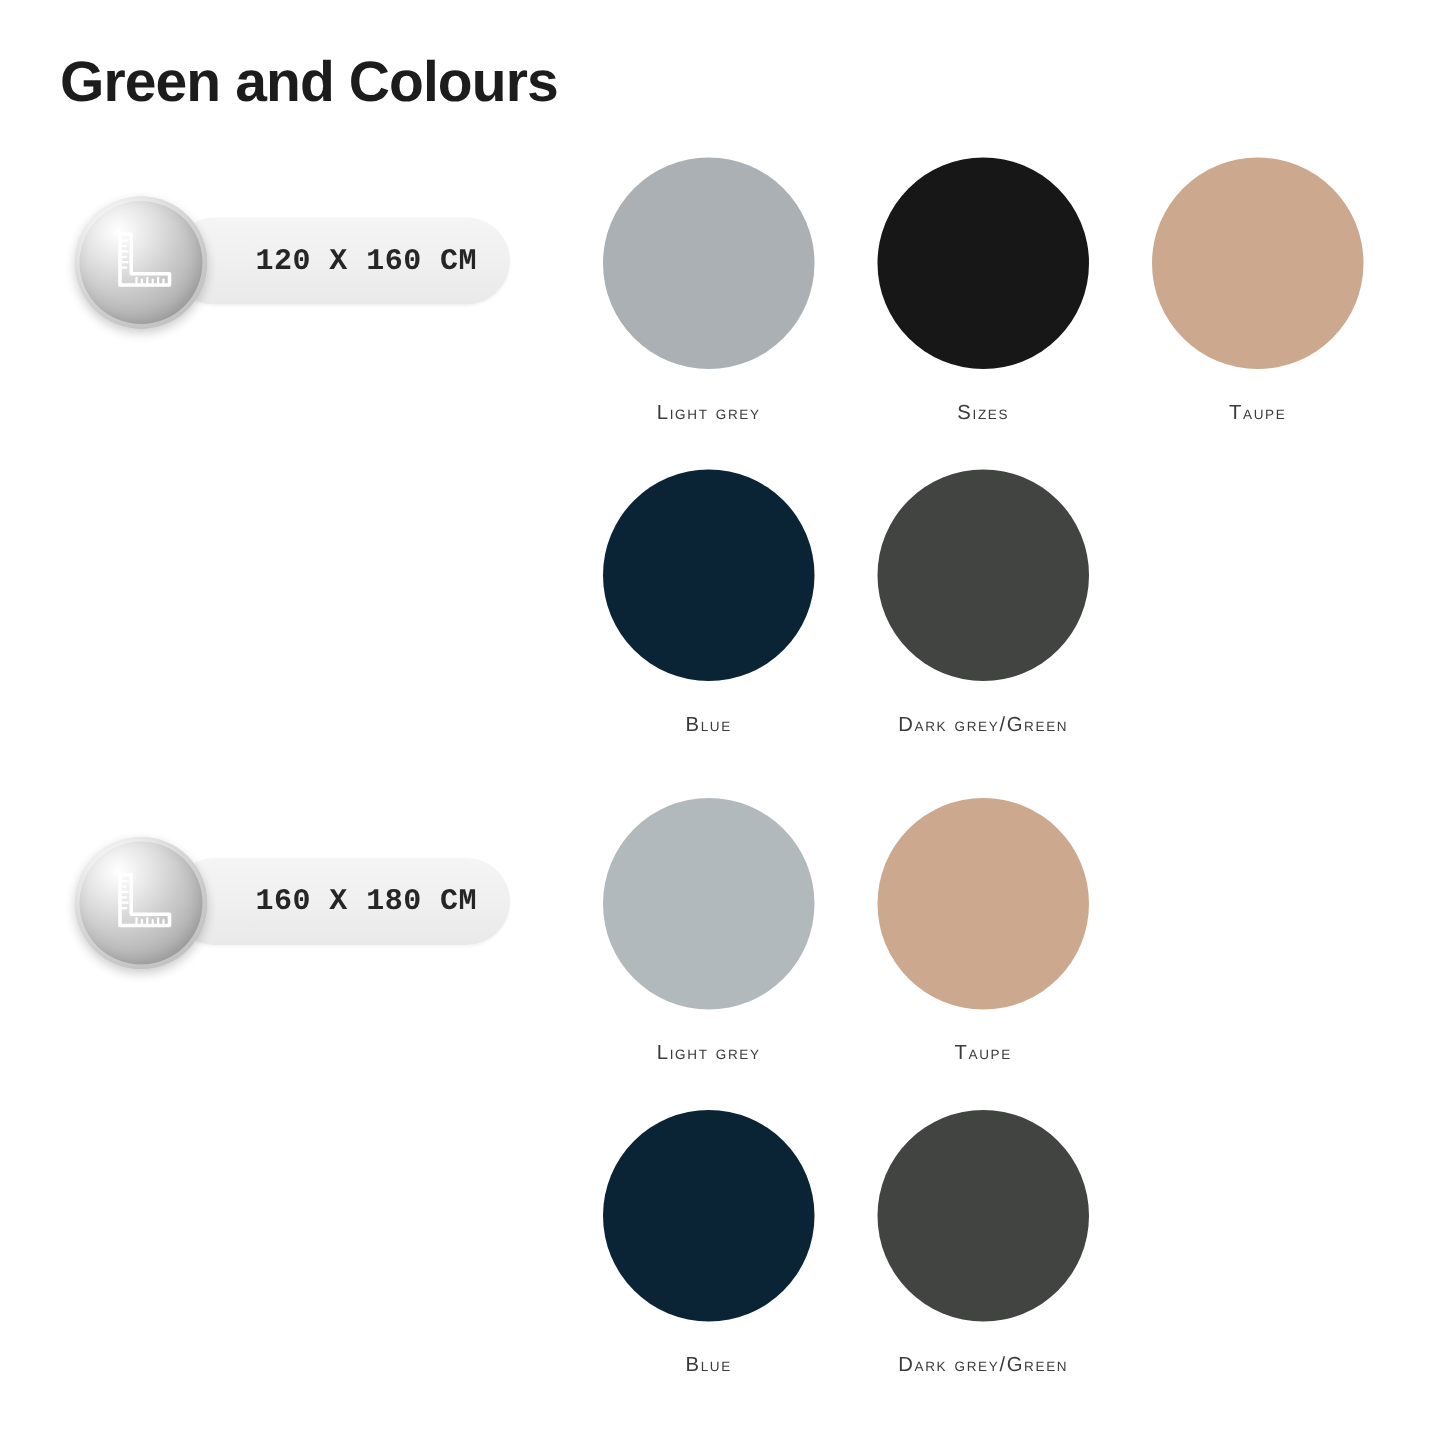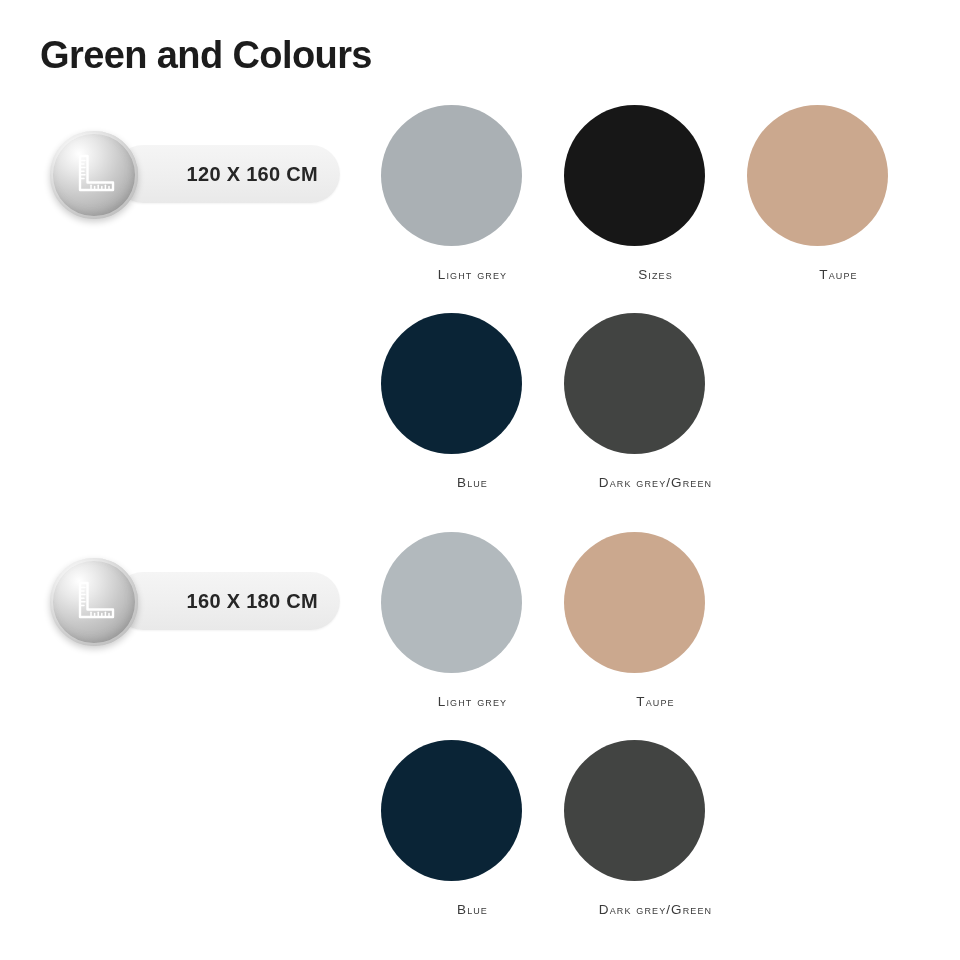--- a/index.html
+++ b/index.html
@@ -49,20 +49,21 @@
     top: 14px;
     width: 226px;
     height: 58px;
     border-radius: 29px;
     background: linear-gradient(180deg, #f5f5f5 0%, #efefef 55%, #e9e9e9 100%);
     box-shadow: 0 1px 2px rgba(0,0,0,0.05);
     display: flex;
     align-items: center;
     justify-content: flex-end;
     padding-right: 22px;
+    font-family: Liberation Mono, monospace;
   }
 
   .badge-size-text {
     font-size: 20px;
     font-weight: bold;
     letter-spacing: 0.3px;
     color: #262626;
     white-space: nowrap;
   }
 
@@ -95,20 +96,21 @@
   
   .swatch-row {
     position: absolute;
     display: flex;
   }
 
   .swatch-cell {
     width: 183px;
     display: flex;
     flex-direction: column;
+    align-items: center;
   }
 
   .swatch-disc {
     width: 141px;
     height: 141px;
     border-radius: 50%;
   }
 
   .swatch-label {
     margin-top: 21px;

